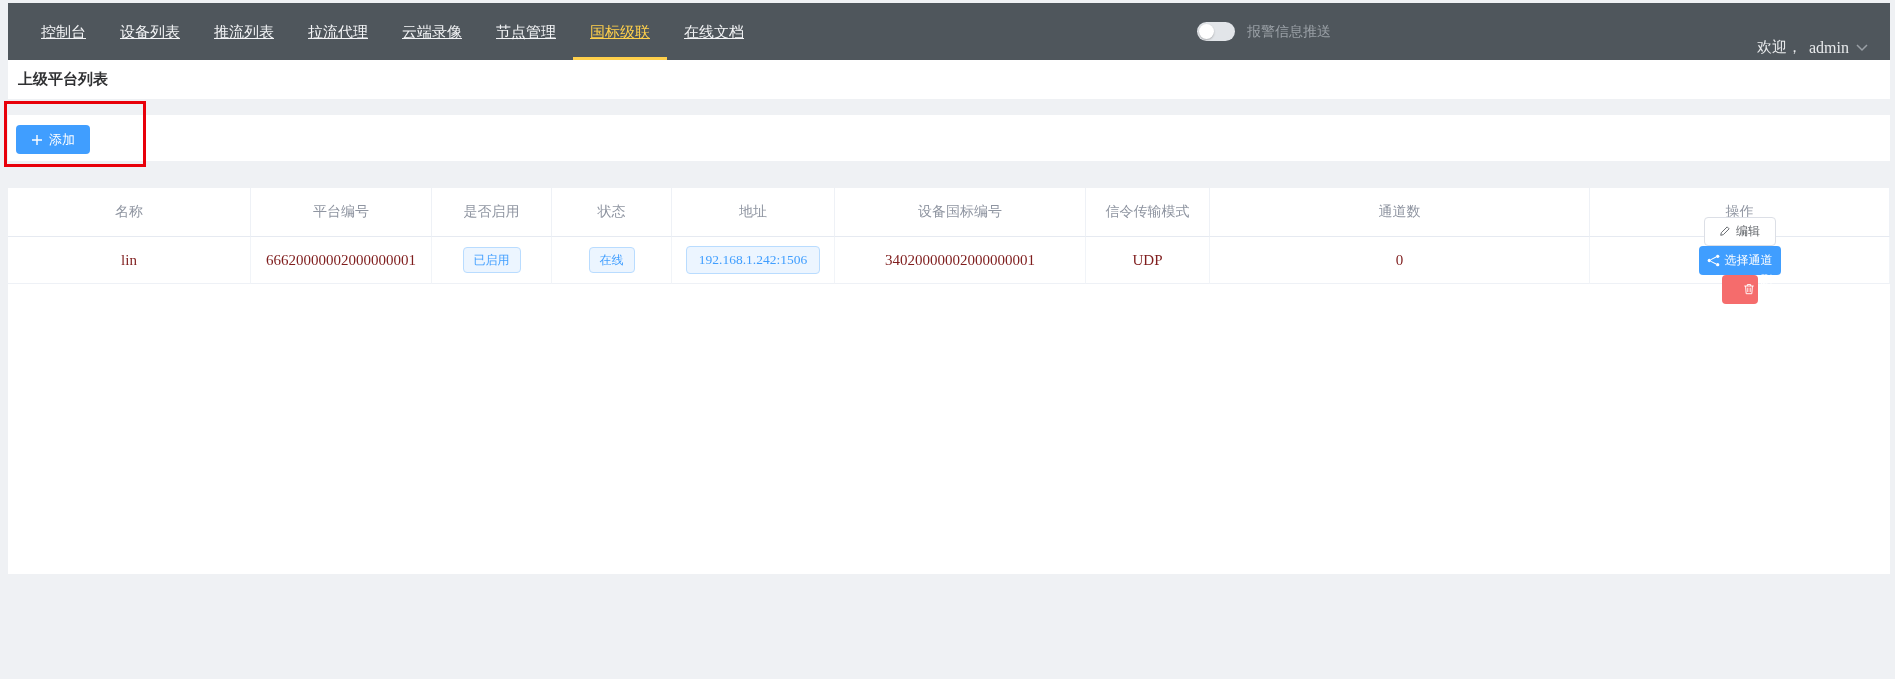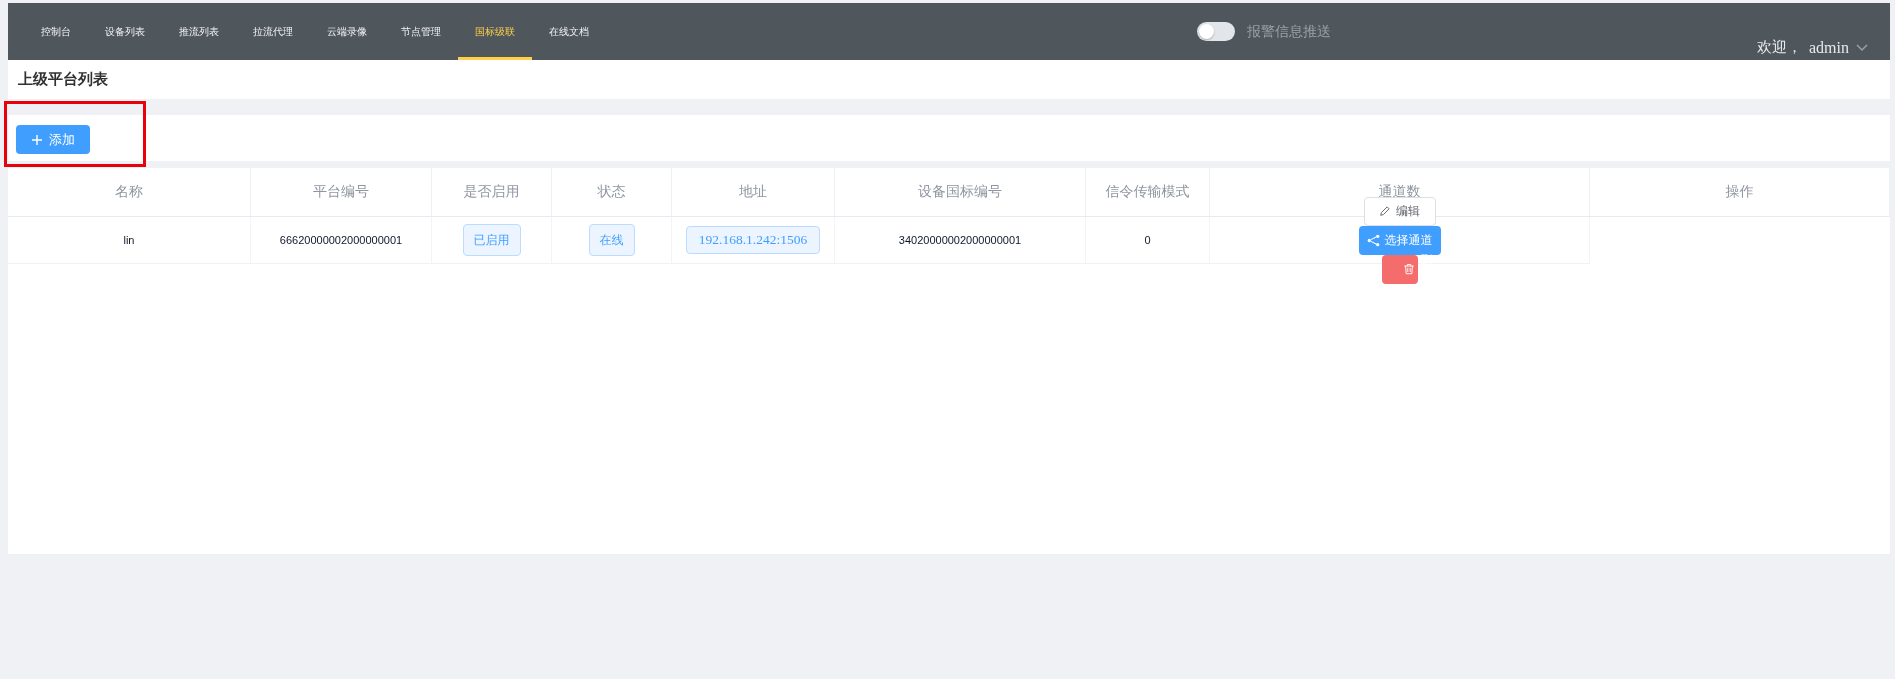--- a/index.html
+++ b/index.html
@@ -11,22 +11,23 @@
     overflow: hidden;
   }
   
   .navbar {
     position: absolute; left: 8px; top: 3px; width: 1882px; height: 57px;
     background: #4f565c;
   }
   .nav-tabs { display: flex; margin-left: 16px; height: 57px; }
   .nav-tab {
     position: relative; height: 57px; line-height: 57px;
-    padding: 0 17px; font-size: 10px; color: #f3f4f6; cursor: pointer;
+    padding: 0 17px; font-size: 15px; color: #f3f4f6; cursor: pointer;
     white-space: nowrap;
+    text-decoration: underline;
   }
   .nav-tab.active { color: #ffd04b; }
   .nav-tab.active::after {
     content: ""; position: absolute; left: 0; right: 0; bottom: 0;
     height: 3px; background: #ffd04b;
   }
   .toggle-group {
     position: absolute; left: 1189px; top: 0; height: 57px;
     display: flex; align-items: center; gap: 12px;
   }
@@ -65,44 +66,44 @@
     font-size: 13px; display: flex; align-items: center; justify-content: center;
     gap: 6px; cursor: pointer; font-family: "Liberation Sans", sans-serif;
   }
   .red-annotation {
     position: absolute; left: 4px; top: 101px; width: 142px; height: 66px;
     border: 3px solid #e8000a; z-index: 5; pointer-events: none;
   }
 
   
   .table-card {
-    position: absolute; left: 8px; top: 168px; width: 1882px; height: 386px;
+    position: absolute; left: 8px; top: 188px; width: 1882px; height: 386px;
     background: #ffffff;
   }
   .tbl {
     display: grid;
     grid-template-columns: 243px 181px 120px 120px 163px 251px 124px 380px 300px;
   }
   .th {
     height: 49px; display: flex; align-items: center; justify-content: center;
     color: #8f95a1; font-weight: 500; font-size: 14px;
     border-bottom: 1px solid #e6eaf1; border-right: 1px solid #eef1f6;
     background: #fff;
   }
   .th:nth-child(9) { border-right: 1px solid #eef1f6; }
   .td {
     height: 47px; display: flex; align-items: center; justify-content: center;
     font-size: 14px; color: #5c6068;
     border-bottom: 1px solid #eef1f6; border-right: 1px solid #f1f4f8;
   }
-  .serif { font-family: Liberation Sans, sans-serif; font-size: 11px; color: #0f172a; }
+  .serif { font-family: Liberation Serif, serif; font-size: 15px; color: #7f1d1d; }
 
   .tag {
     background: #ecf5ff; border: 1px solid #b9dcff; color: #409eff;
-    border-radius: 4px; font-size: 12px; height: 32px;
+    border-radius: 4px; font-size: 12px; height: 26px;
     display: inline-flex; align-items: center; padding: 0 10px;
   }
   .addr-tag {
     background: #ecf5ff; border: 1px solid #b9dcff; color: #409eff;
     border-radius: 4px; height: 28px; padding: 2px 12px;
     display: inline-flex; align-items: center;
     font-family: "Liberation Serif", serif; font-size: 13.5px;
   }
 
   .actions { display: flex; gap: 0; align-items: center; flex-direction: column; }
@@ -185,20 +186,21 @@
     <div class="td">
       <span class="tag">已启用</span>
     </div>
     <div class="td">
       <span class="tag">在线</span>
     </div>
     <div class="td">
       <span class="addr-tag">192.168.1.242:1506</span>
     </div>
     <div class="td serif">34020000002000000001</div>
+    <div class="td serif">UDP</div>
     <div class="td serif">0</div>
     <div class="td">
       <div class="actions">
         <button class="btn btn-edit">
           <span class="ico">
             <svg width="12" height="12" viewBox="0 0 14 14">
                 <path d="M9.5 2.2l2.3 2.3-6.8 6.8-3 .7.7-3z" fill="none" stroke="#5f6368" stroke-width="1.1"></path>
               </svg>
           </span>
           <span>编辑</span>

